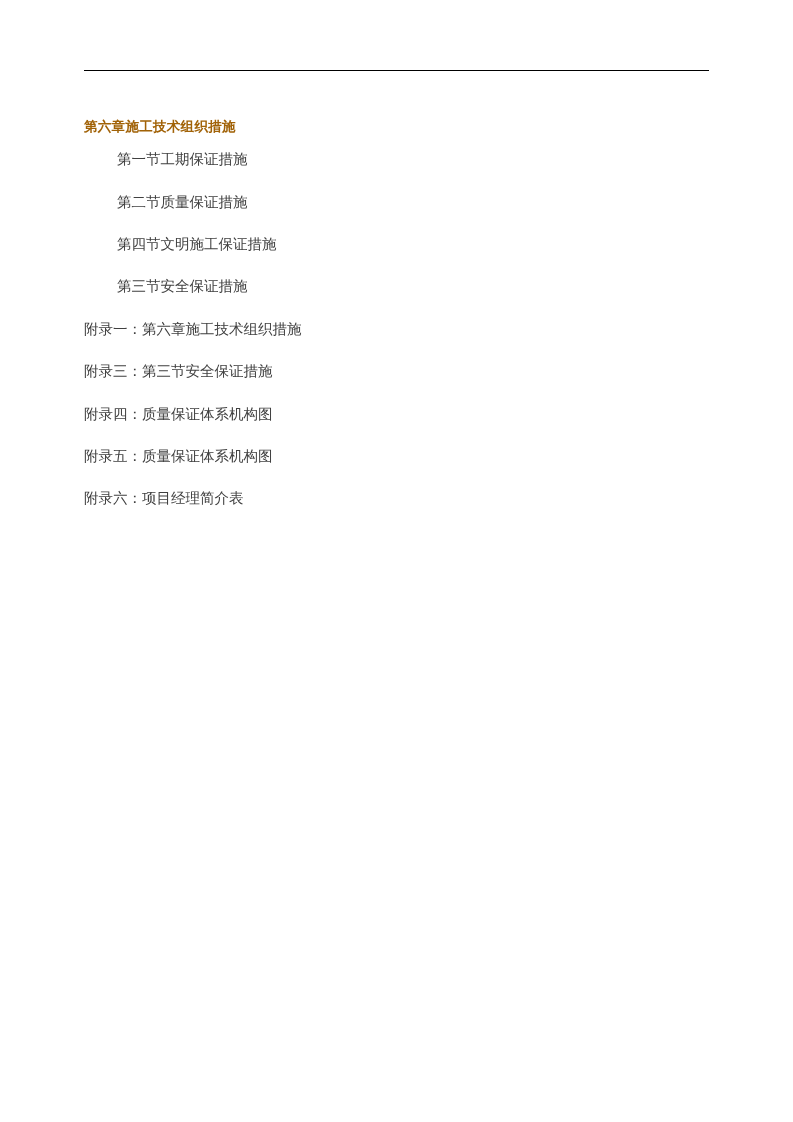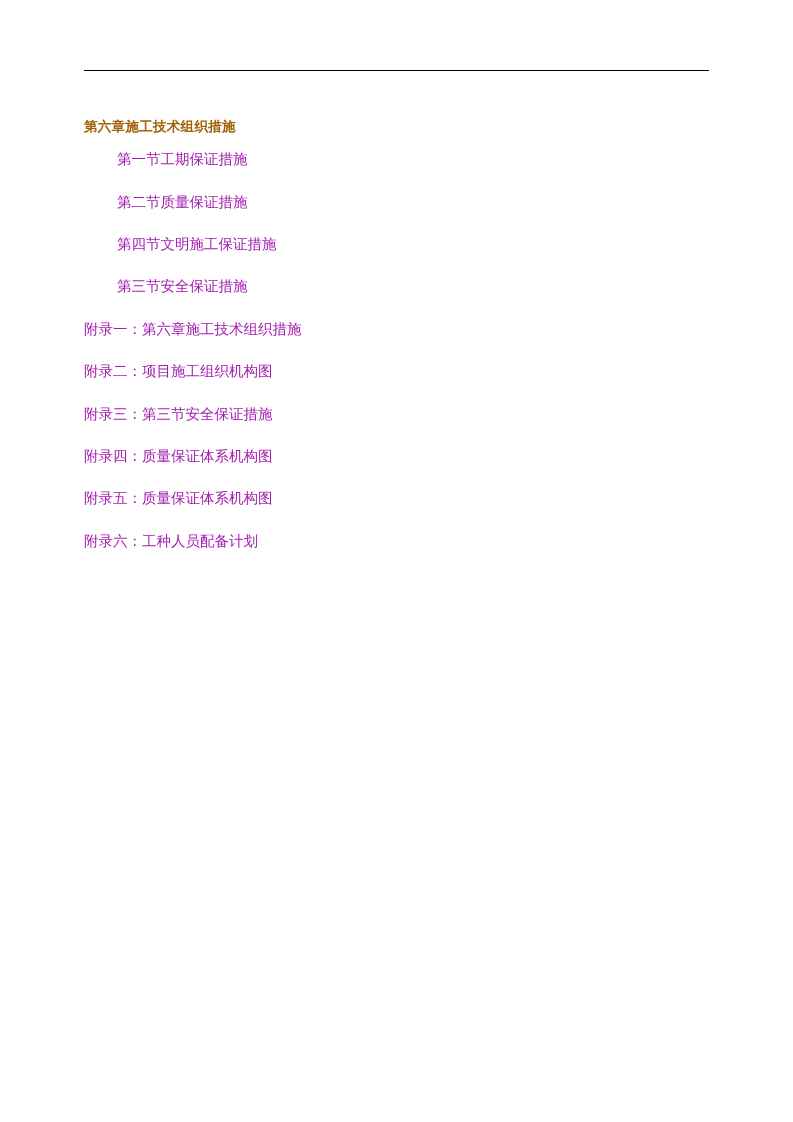--- a/index.html
+++ b/index.html
@@ -39,21 +39,21 @@
     font-size: 13.5px;
     line-height: 1.2;
     letter-spacing: 0.3px;
     margin: 0 0 17px 0;
     color: #a16207;
   }
   .line {
     font-size: 14.5px;
     line-height: 1.2;
     margin: 0 0 25px 0;
-    color: #a21caf;
+    color: #404040;
     white-space: pre;
   }
   .line.indent {
     padding-left: 33px;
   }
   .line:last-child {
     margin-bottom: 0;
   }
 </style>
 </head>
@@ -71,24 +71,23 @@
 
     <div class="line indent">第二节质量保证措施</div>
 
     <div class="line indent">第四节文明施工保证措施</div>
 
     <div class="line indent">第三节安全保证措施</div>
 
 
     <div class="line">附录一：第六章施工技术组织措施</div>
 
-    <div class="line">附录二：项目施工组织机构图</div>
 
     <div class="line">附录三：第三节安全保证措施</div>
 
     <div class="line">附录四：质量保证体系机构图</div>
 
     <div class="line">附录五：质量保证体系机构图</div>
 
-    <div class="line">附录六：工种人员配备计划</div>
+    <div class="line">附录六：项目经理简介表</div>
 
   </div>
 </div>
 
 </body></html>

